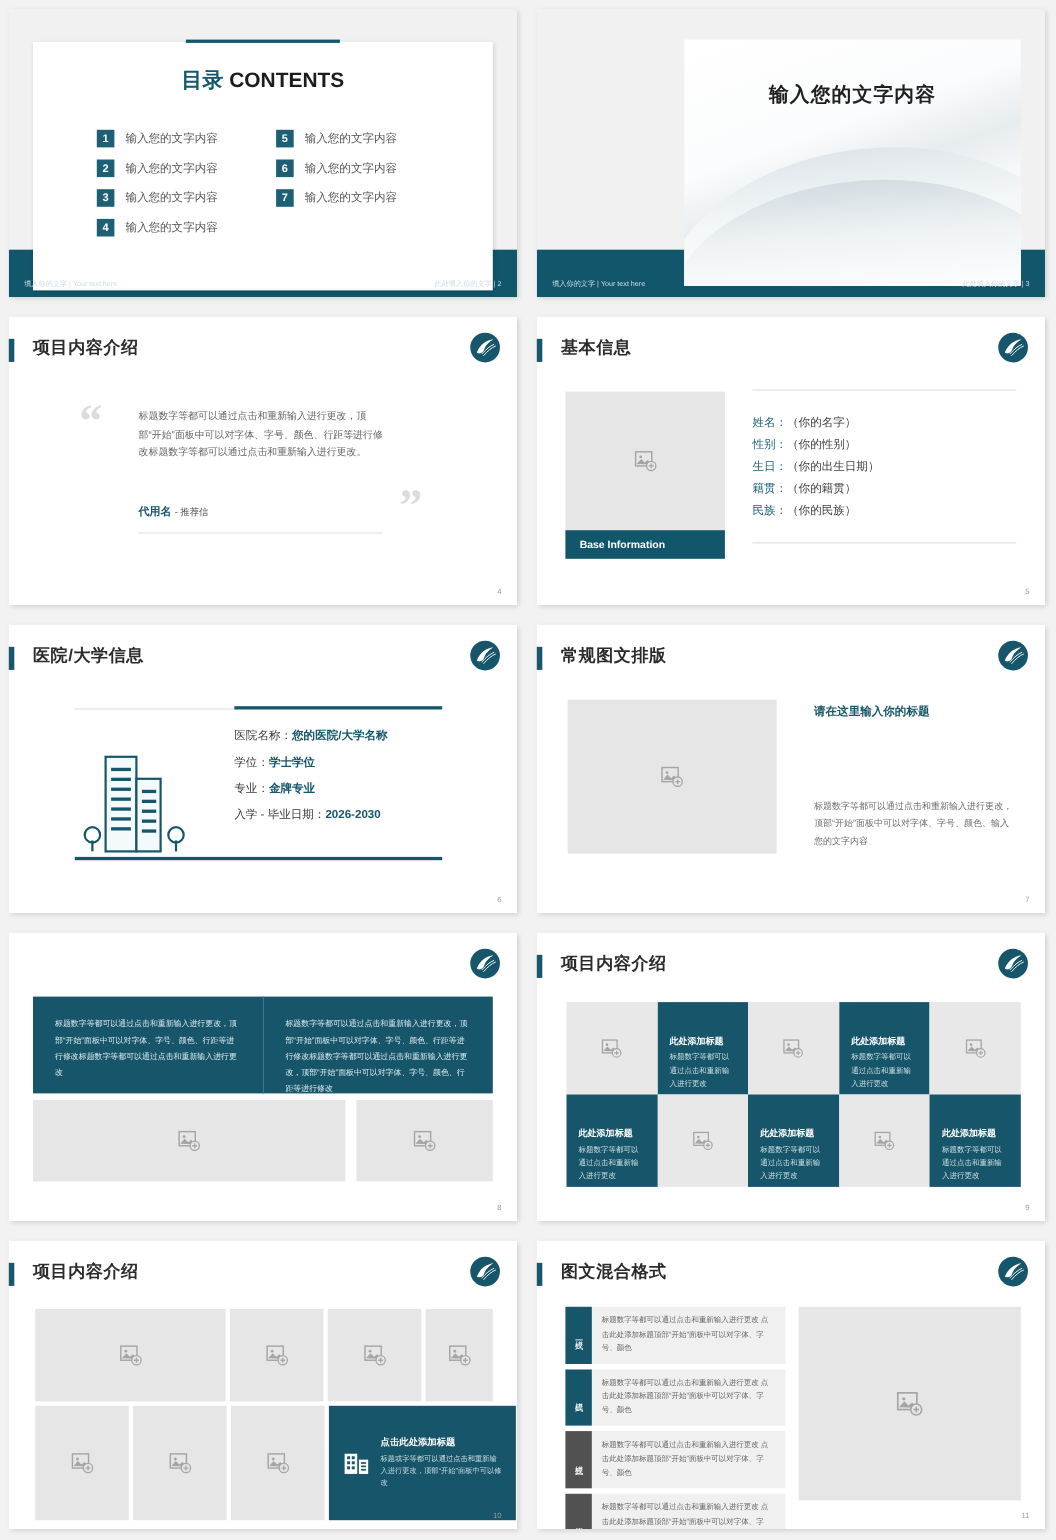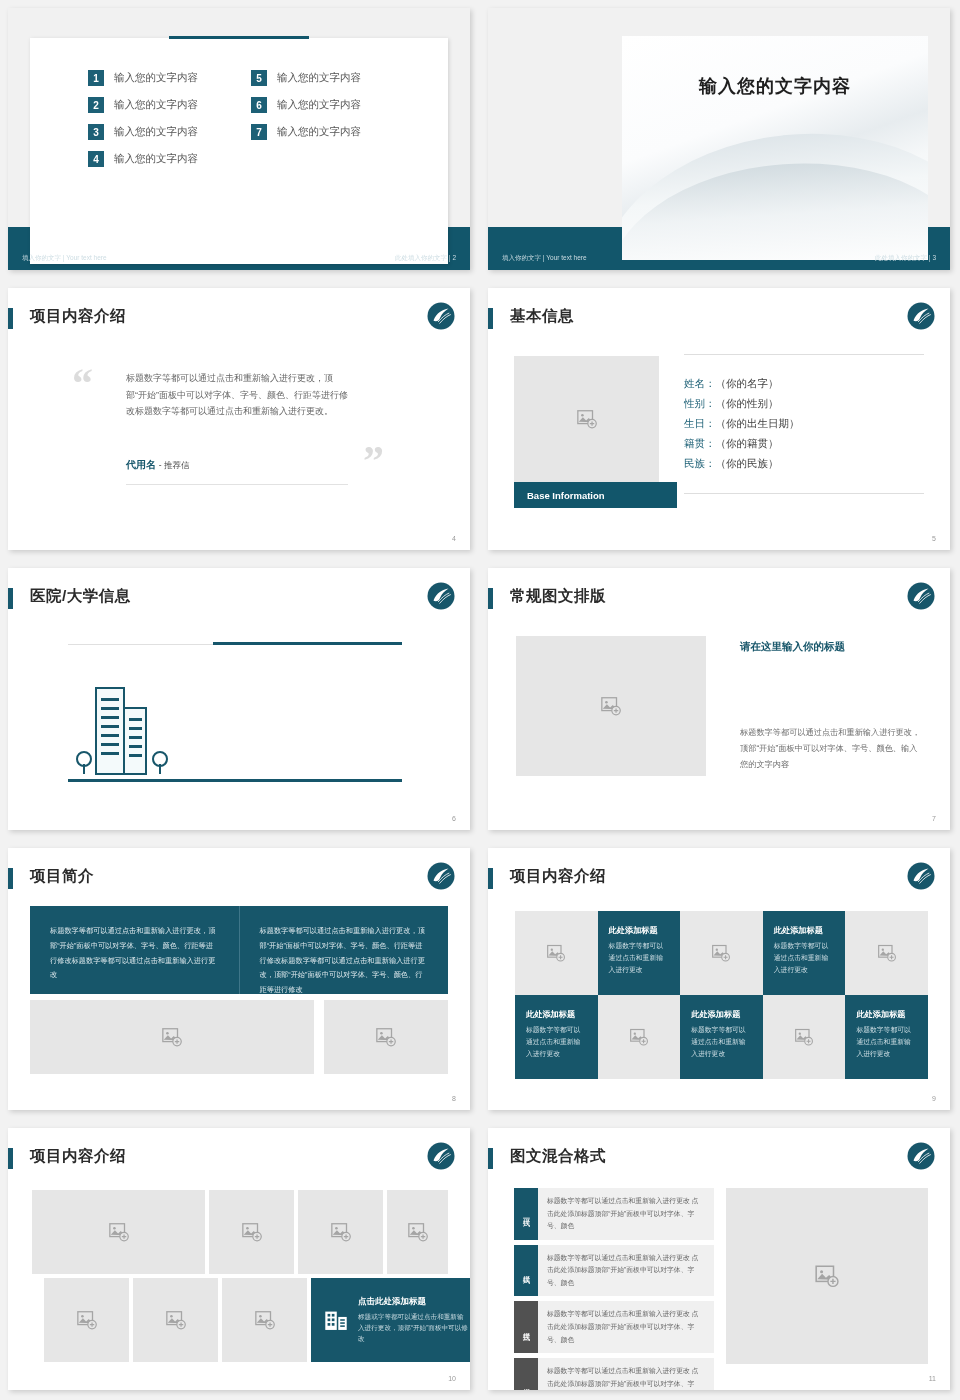--- a/index.html
+++ b/index.html
@@ -58,21 +58,21 @@
   
   .s4-qm { position: absolute; font-size: 42px; color: #dcdcdc; font-family: "Liberation Serif", serif; font-weight: bold; line-height: 1; }
   .s4-body { position: absolute; left: 118px; top: 82px; width: 222px; font-size: 9px; line-height: 1.85; color: #666; }
   .s4-sig { position: absolute; left: 118px; top: 170px; font-size: 10px; }
   .s4-sig .nm { color: #16566b; font-weight: bold; }
   .s4-sig .ro { color: #4a4a4a; font-size: 8.5px; }
   .s4-rule { position: absolute; left: 118px; top: 196px; width: 222px; height: 1px; background: #e2e2e2; }
 
   
   .s5-imgbox { position: absolute; left: 26px; top: 68px; width: 145px; height: 126px; }
-  .s5-imgcap { position: absolute; left: 26px; top: 194px; width: 163px; height: 26px; background: #12566b; color: #fff; font-size: 9.5px; font-weight: bold; display: flex; align-items: center; padding-left: 13px; }
+  .s5-imgcap { position: absolute; left: 26px; top: 194px; width: 145px; height: 26px; background: #12566b; color: #fff; font-size: 9.5px; font-weight: bold; display: flex; align-items: center; padding-left: 13px; }
   .s5-panel { position: absolute; left: 196px; right: 26px; top: 66px; bottom: 56px; border-top: 1px solid #dedede; border-bottom: 1px solid #dedede; display: flex; flex-direction: column; justify-content: center; gap: 6px; }
   .s5-row { font-size: 10.5px; color: #3e3e3e; }
   .s5-row .k { color: #1d6076; }
 
   
   .s6-topline { position: absolute; left: 60px; top: 76px; width: 145px; height: 1px; background: #e0e0e0; }
   .s6-topline2 { position: absolute; left: 205px; top: 74px; right: 68px; height: 3px; background: #16566b; }
   .s6-base { position: absolute; left: 60px; right: 68px; top: 211px; height: 3px; background: #16566b; }
   .s6-bld { position: absolute; left: 62px; top: 106px; width: 120px; height: 104px; }
   .s6-list { position: absolute; left: 205px; top: 94px; display: flex; flex-direction: column; gap: 10px; }
@@ -89,30 +89,30 @@
   
   .s8-band { position: absolute; left: 22px; right: 22px; top: 58px; height: 88px; background: #17566a; display: flex; }
   .s8-col { flex: 1; padding: 18px 20px; font-size: 7.2px; line-height: 2.05; color: #dfeaee; }
   .s8-col + .s8-col { border-left: 1px solid #3f7689; }
   .s8-imgs { position: absolute; left: 22px; right: 22px; top: 152px; height: 74px; display: flex; gap: 10px; }
   .s8-imgs .ph:first-child { flex: 0 0 284px; }
   .s8-imgs .ph:last-child { flex: 1; }
 
   
   .s9-grid { position: absolute; left: 27px; right: 22px; top: 63px; height: 168px; display: grid; grid-template-columns: repeat(5, 1fr); grid-template-rows: 1fr 1fr; }
-  .cbx { padding: 14px 11px 0 11px; }
+  .cbx { padding: 30px 11px 0 11px; }
   .cbx.teal { background: #17566a; }
   .cbx.gray { background: #e8e8e8; display: flex; align-items: center; justify-content: center; padding: 0; }
   .cbx.gray svg { width: 20px; height: 20px; }
   .cbx .ct { font-size: 8.2px; font-weight: bold; color: #fff; margin-bottom: 4px; }
   .cbx .cd { font-size: 6.8px; line-height: 1.75; color: #cfdfe5; }
 
   
   .s10-r1 { position: absolute; left: 24px; right: 22px; top: 62px; height: 84px; display: flex; gap: 4px; }
-  .s10-r2 { position: absolute; left: 24px; right: 22px; top: 150px; height: 84px; display: flex; gap: 4px; margin-left: 12px; }
+  .s10-r2 { position: absolute; left: 24px; right: 22px; top: 150px; height: 104px; display: flex; gap: 4px; }
   .s10-card { flex: 0 0 170px; background: #17566a; display: flex; align-items: center; gap: 9px; padding: 0 12px; }
   .s10-card .tt { font-size: 8.5px; font-weight: bold; color: #fff; margin-bottom: 3px; }
   .s10-card .dd { font-size: 6.6px; line-height: 1.72; color: #cadce2; }
 
   
   .s11-left { position: absolute; left: 26px; top: 60px; width: 200px; bottom: 26px; display: flex; flex-direction: column; gap: 5px; }
   .s11-row { flex: 1; display: flex; background: #f0f0f0; }
   .s11-tag { width: 24px; display: flex; align-items: center; justify-content: center; color: #fff; font-size: 7.5px; letter-spacing: 1px; writing-mode: vertical-rl; }
   .s11-tag.t1, .s11-tag.t2 { background: #17566a; }
   .s11-tag.t3, .s11-tag.t4 { background: #515151; }
@@ -122,20 +122,24 @@
 </head>
 <body>
 
 <div class="sheet">
 
   <div class="cell">
     <div class="slide s2">
       <div class="s2-band"></div>
       <div class="s2-card">
         <div class="s2-tick"></div>
+        <div class="s2-title">
+          <span class="cn">目录</span>
+          <span>CONTENTS</span>
+        </div>
         <div class="s2-grid">
           <div class="toc-item">
               <span class="toc-num">1</span>
               <span class="toc-txt">输入您的文字内容</span>
             </div>
           <div class="toc-item">
               <span class="toc-num">5</span>
               <span class="toc-txt">输入您的文字内容</span>
             </div>
           <div class="toc-item">
@@ -269,20 +273,26 @@
           <rect x="59" y="62" width="13" height="3"></rect>
             <rect x="59" y="71" width="13" height="3"></rect>
           <rect x="59" y="80" width="13" height="3"></rect>
         </g>
         <circle cx="14" cy="85" r="7" fill="none" stroke="#17566a" stroke-width="2"></circle>
         <rect x="13" y="90" width="2" height="10" fill="#17566a"></rect>
         <circle cx="90" cy="85" r="7" fill="none" stroke="#17566a" stroke-width="2"></circle>
         <rect x="89" y="90" width="2" height="10" fill="#17566a"></rect>
       </svg>
       <div class="s6-base"></div>
+      <div class="s6-list">
+        <div class="s6-row"><span>医院名称：</span><b>您的医院/大学名称</b></div>
+        <div class="s6-row"><span>学位：</span><b>学士学位</b></div>
+        <div class="s6-row"><span>专业：</span><b>金牌专业</b></div>
+        <div class="s6-row"><span>入学 - 毕业日期：</span><b>2026-2030</b></div>
+      </div>
       <div class="pgnum">6</div>
     </div>
   </div>
 
   <div class="cell">
     <div class="slide">
       <div class="hdr">
         <div class="hdr-bar"></div>
         <div class="hdr-title">常规图文排版</div>
       </div>
@@ -302,24 +312,20 @@
           </svg>
       </div>
       <div class="s7-title">请在这里输入你的标题</div>
       <div class="s7-p s7-p2">标题数字等都可以通过点击和重新输入进行更改，顶部“开始”面板中可以对字体、字号、颜色、输入您的文字内容</div>
       <div class="pgnum">7</div>
     </div>
   </div>
 
   <div class="cell">
     <div class="slide">
-      <div class="hdr">
-        <div class="hdr-bar"></div>
-        <div class="hdr-title">项目简介</div>
-      </div>
       <svg class="logo" viewBox="0 0 40 40">
           <circle cx="20" cy="20" r="18" fill="#17566a"></circle>
           <path d="M10 26c4-10 12-15 20-16-6 4-9 7-11 12-1 3-3 5-6 5-1.5 0-2.5-.4-3-1z" fill="#fff"></path>
           <path d="M16 28c5-6 10-10 15-12" stroke="#fff" stroke-width="1.1" fill="none"></path>
           <path d="M18 30c5-6 10-10 15-12" stroke="#fff" stroke-width="1.1" fill="none"></path>
         </svg>
       <div class="s8-band">
         <div class="s8-col">标题数字等都可以通过点击和重新输入进行更改，顶部“开始”面板中可以对字体、字号、颜色、行距等进行修改标题数字等都可以通过点击和重新输入进行更改</div>
         <div class="s8-col">标题数字等都可以通过点击和重新输入进行更改，顶部“开始”面板中可以对字体、字号、颜色、行距等进行修改标题数字等都可以通过点击和重新输入进行更改，顶部“开始”面板中可以对字体、字号、颜色、行距等进行修改</div>
       </div>

